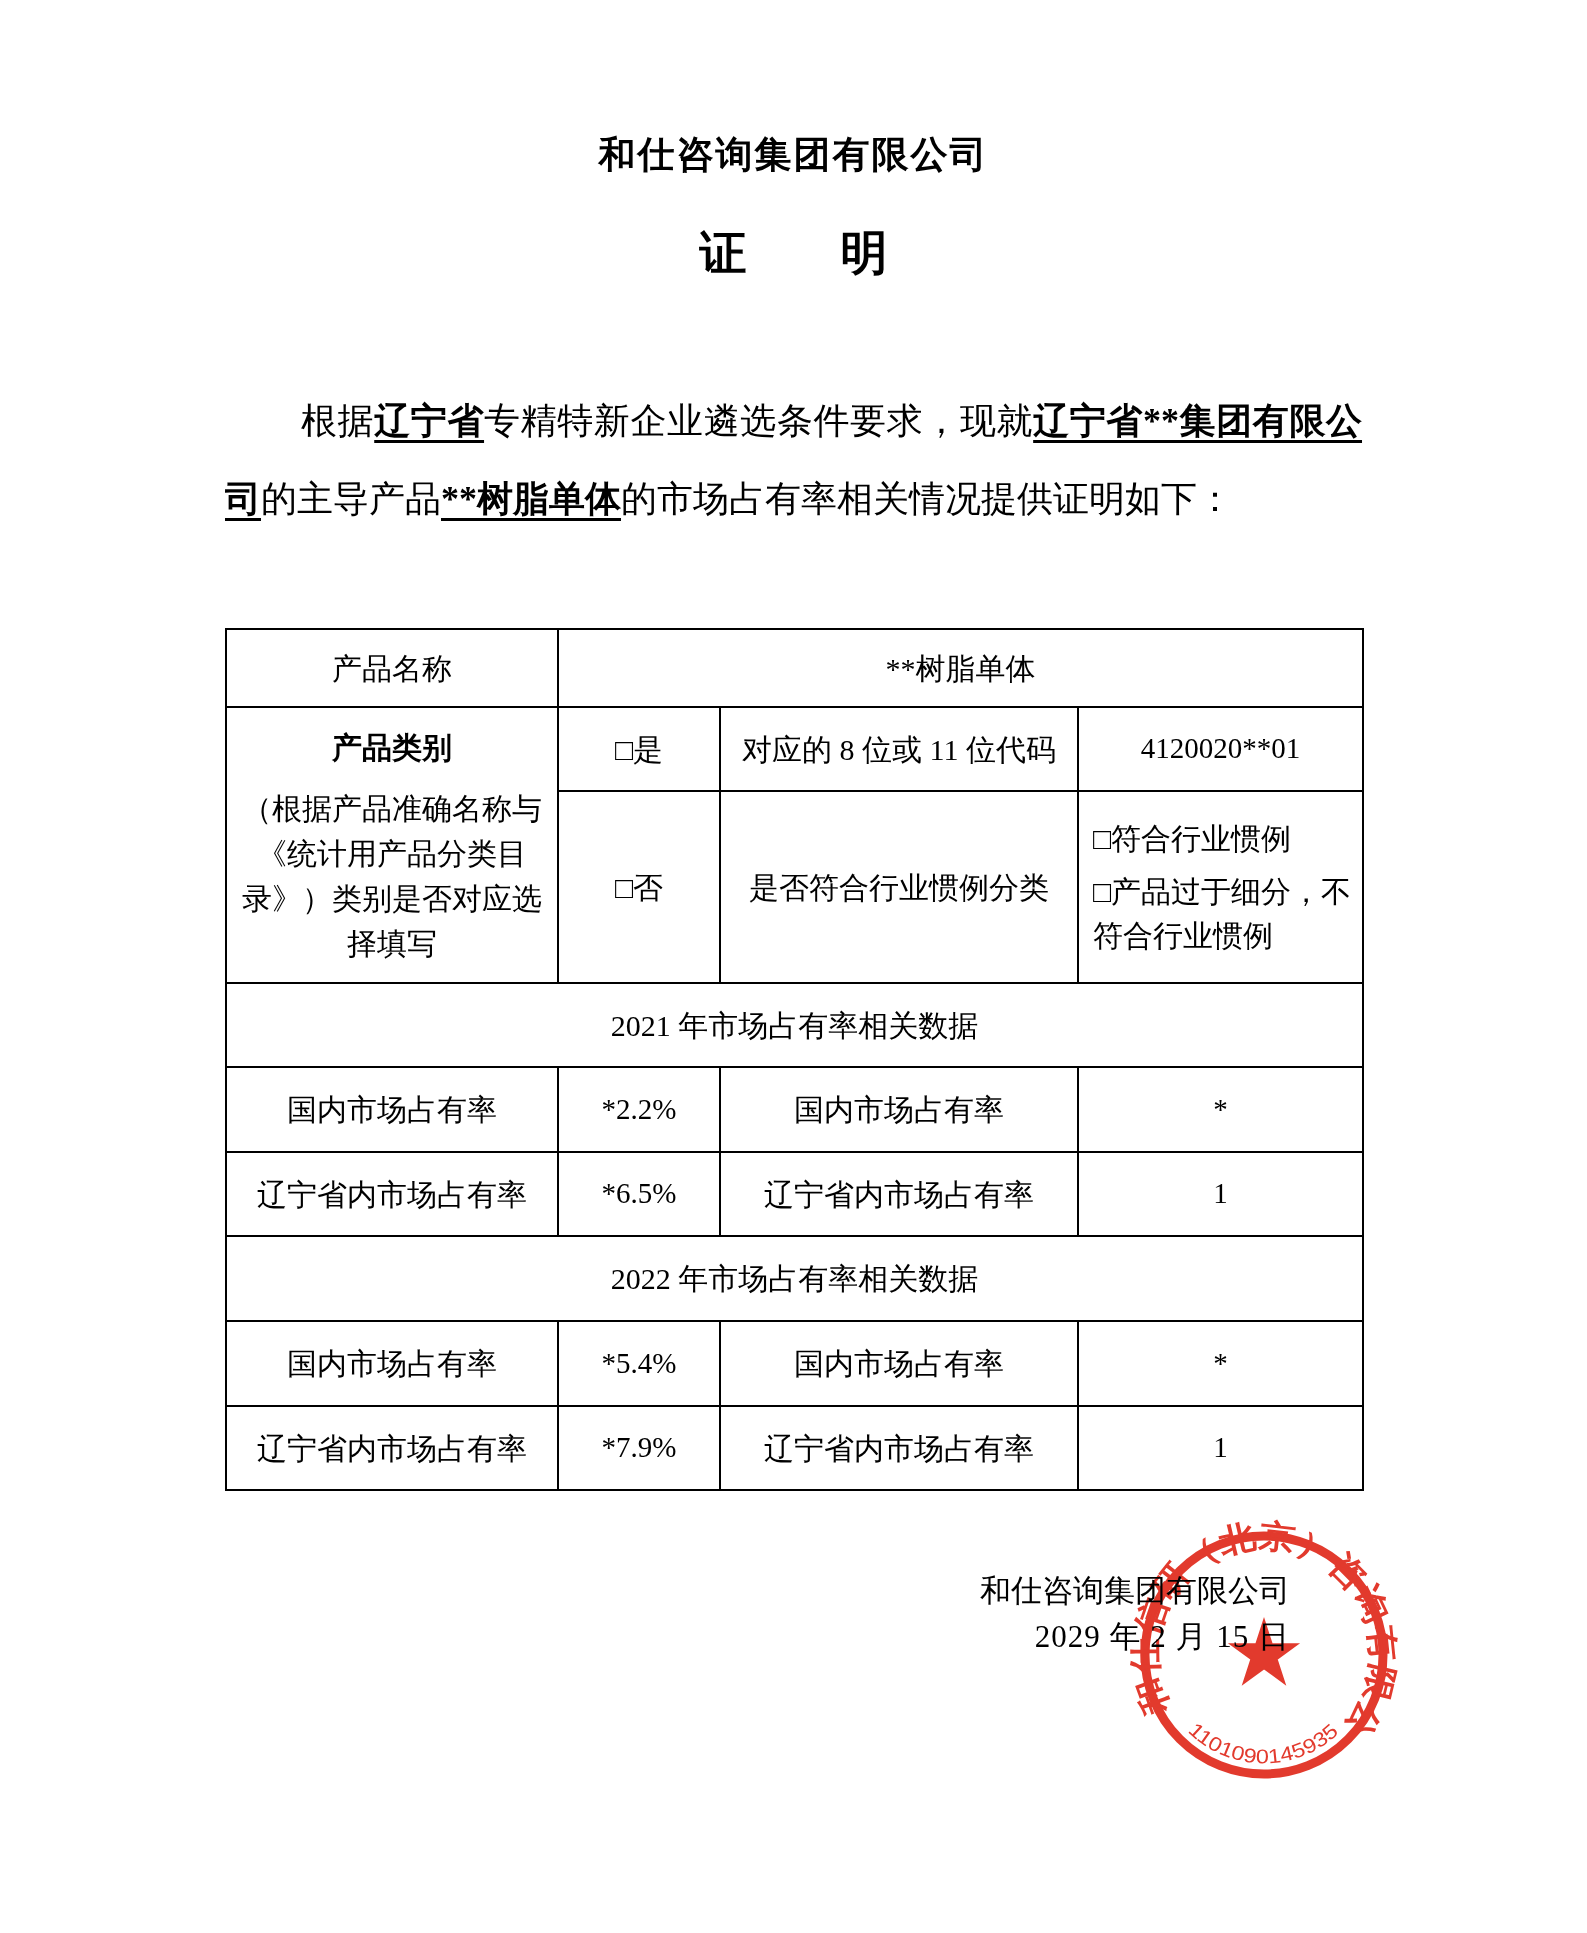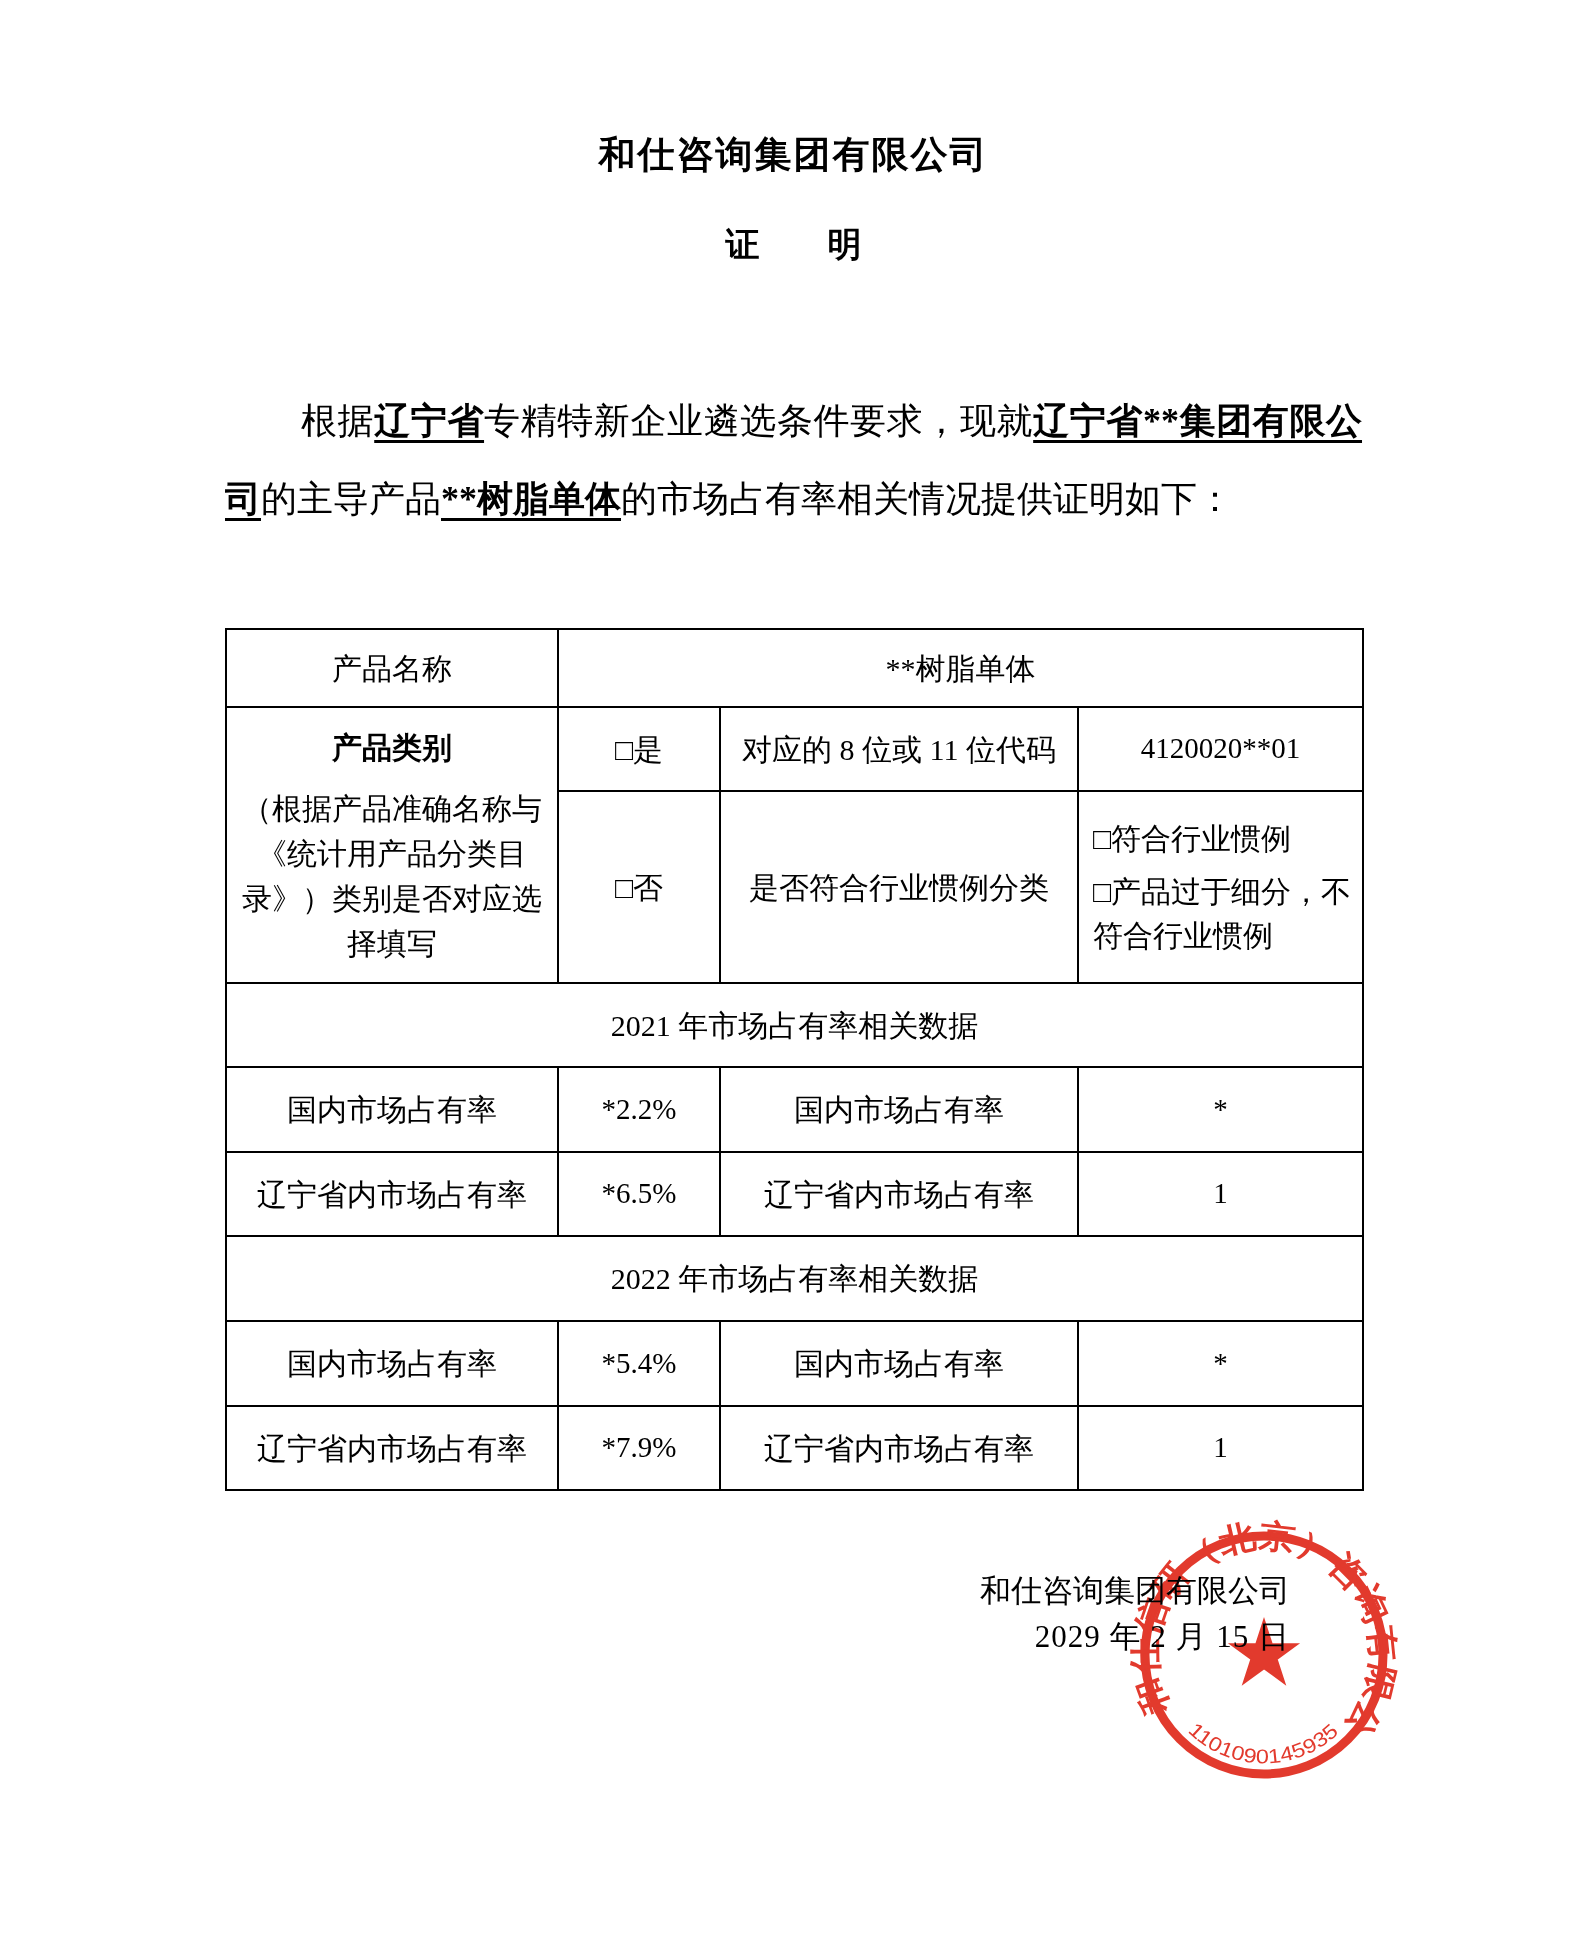--- a/index.html
+++ b/index.html
@@ -8,21 +8,21 @@
     font-family:"Liberation Serif","DejaVu Serif",serif;
     color:#000;
   }
   .page{position:absolute;inset:0;}
   .doc-title{
     position:absolute;top:130px;left:225px;width:1137px;
     text-align:center;font-size:37px;font-weight:bold;letter-spacing:2px;
   }
   .doc-heading{
     position:absolute;top:222px;left:225px;width:1137px;
-    text-align:center;font-size:34px;font-weight:bold;
+    text-align:center;font-size:47px;font-weight:bold;
   }
   .intro{
     position:absolute;top:382px;left:225px;width:1137px;
     font-size:36px;line-height:78px;text-align:justify;text-indent:76px;
   }
   .intro .u{text-decoration:underline;text-underline-offset:7px;text-decoration-thickness:2.5px;font-weight:bold;}
   table.main{
     position:absolute;top:628px;left:225px;width:1137px;
     border-collapse:collapse;table-layout:fixed;
     font-size:30px;

